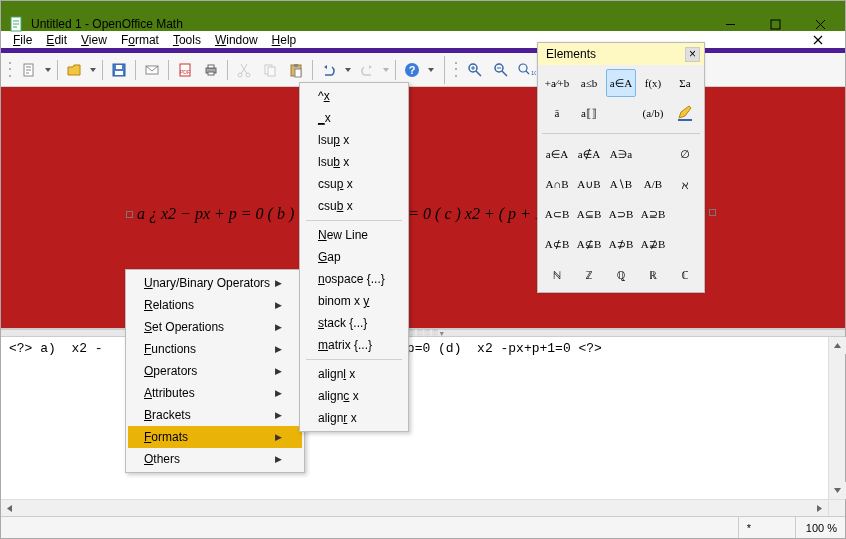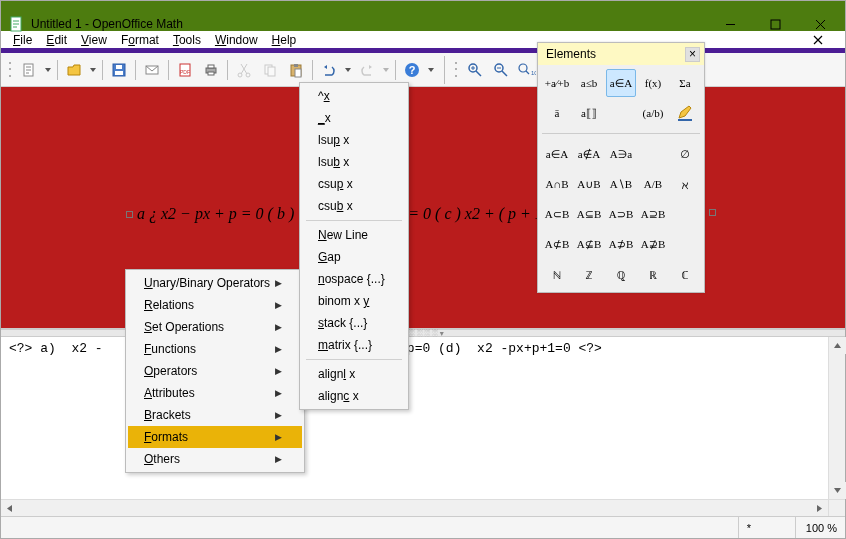--- a/index.html
+++ b/index.html
@@ -375,20 +375,23 @@
       <div class="ctxrow">
         <span><u>m</u>atrix {...}</span>
       </div>
       <div class="ctxsep"></div>
       <div class="ctxrow">
         <span>align<u>l</u> x</span>
       </div>
       <div class="ctxrow">
         <span>align<u>c</u> x</span>
       </div>
+      <div class="ctxrow">
+        <span>align<u>r</u> x</span>
+      </div>
     </div>
 
   <div class="elements">
     <div class="el-title">
       <span>Elements</span>
       <span class="closebox">×</span>
     </div>
     <div class="el-top" id="el-top">
         <div class="el-cell">+a⁄+b</div>
         <div class="el-cell">a≤b</div>

